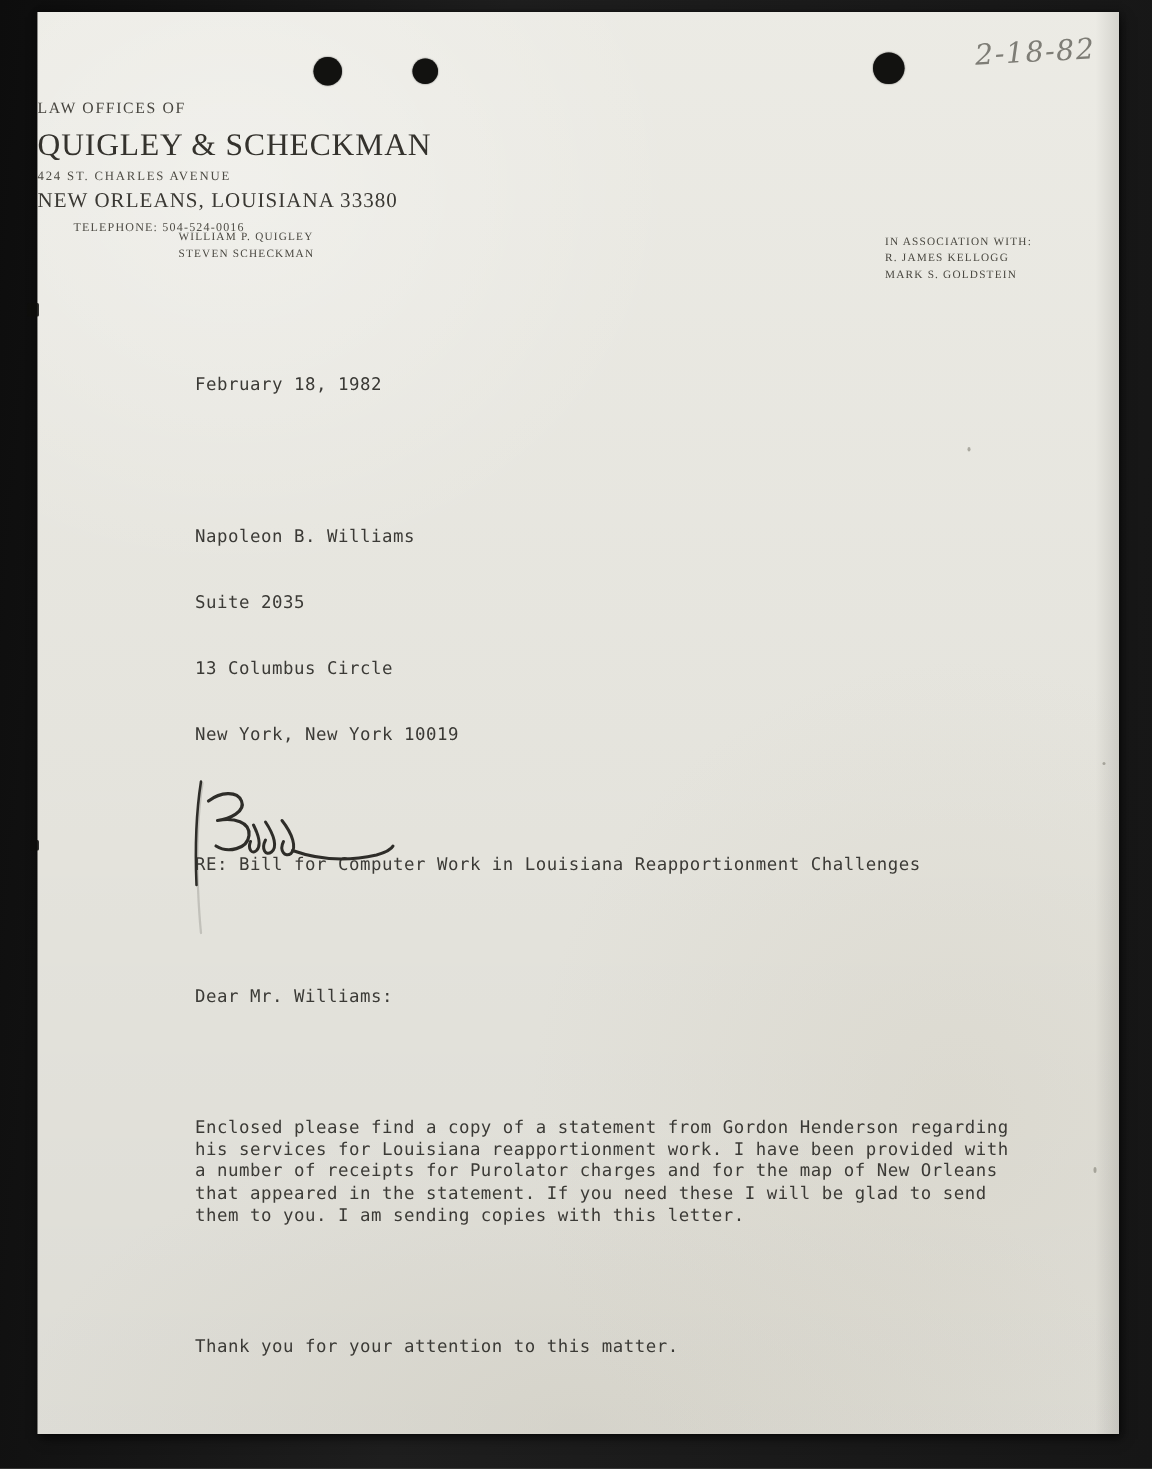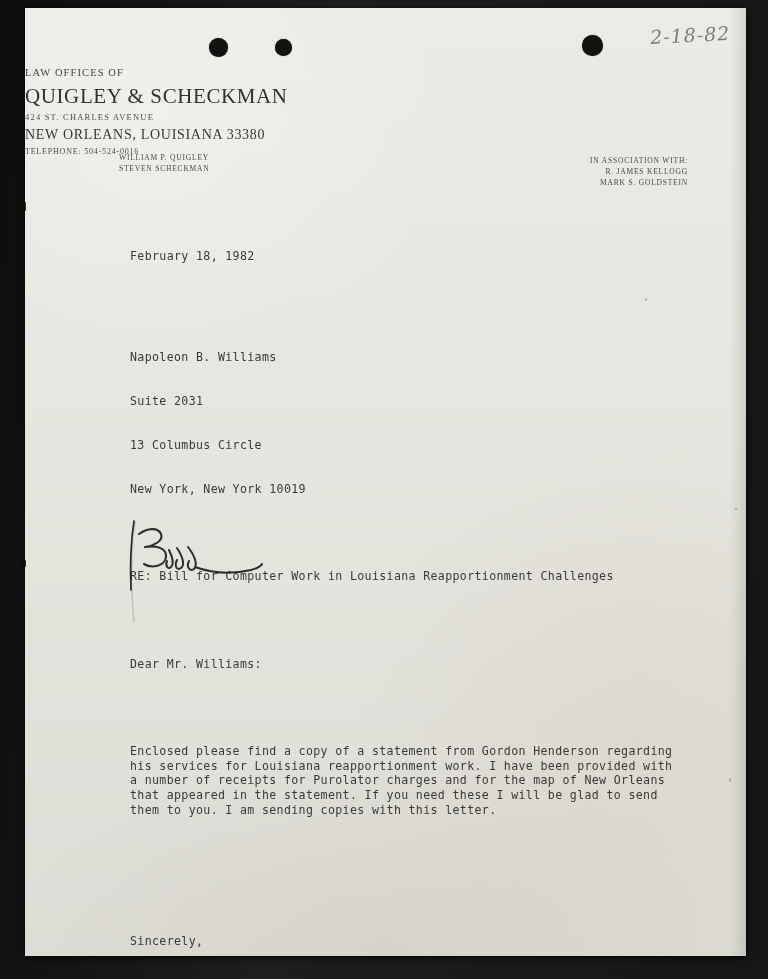--- a/index.html
+++ b/index.html
@@ -131,20 +131,21 @@
     margin-top: 1px;
     color: #3a3833;
   }
   .lh-phone {
     font-family: "Liberation Serif", serif;
     font-size: 8px;
     letter-spacing: 0.8px;
     line-height: 12px;
     margin-top: 2px;
     color: #4e4c45;
+    padding-left: 24px;
   }
 
   
   #partners {
     position: absolute;
     left: 94px;
     top: 144px;
     font-family: "Liberation Serif", serif;
     font-size: 7.5px;
     letter-spacing: 0.8px;
@@ -154,21 +155,21 @@
   }
   #association {
     position: absolute;
     right: 58px;
     top: 147px;
     font-family: "Liberation Serif", serif;
     font-size: 7.5px;
     letter-spacing: 0.8px;
     line-height: 11px;
     color: #4a4841;
-    text-align: right;
+    text-align: left;
   }
 
   
   #body-text {
     position: absolute;
     left: 105px;
     top: 212px;
     width: 560px;
     font-family: "DejaVu Sans Mono", "Liberation Mono", monospace;
     font-size: 11.6px;
@@ -235,34 +236,35 @@
       <div id="association">
         <div>IN ASSOCIATION WITH:</div>
         <div>R. JAMES KELLOGG</div>
         <div>MARK S. GOLDSTEIN</div>
       </div>
 
       <div id="body-text">
         <div class="blk">February 18, 1982</div>
         <div class="gap-lg"></div>
         <div class="blk">Napoleon B. Williams</div>
-        <div class="blk">Suite 2031</div>
+        <div class="blk">Suite 2035</div>
         <div class="blk">13 Columbus Circle</div>
         <div class="blk">New York, New York 10019</div>
         <div class="gap-md"></div>
         <div class="blk">RE: Bill for Computer Work in Louisiana Reapportionment Challenges</div>
         <div class="gap-md"></div>
         <div class="blk">Dear Mr. Williams:</div>
         <div class="gap-md"></div>
         <div class="blk">Enclosed please find a copy of a statement from Gordon Henderson regarding
 his services for Louisiana reapportionment work. I have been provided with
 a number of receipts for Purolator charges and for the map of New Orleans
 that appeared in the statement. If you need these I will be glad to send
 them to you. I am sending copies with this letter.</div>
         <div class="gap-md"></div>
+        <div class="blk">Thank you for your attention to this matter.</div>
         <div class="gap-md"></div>
         <div class="blk">Sincerely,</div>
         
         
         
         
         
         
         
         

